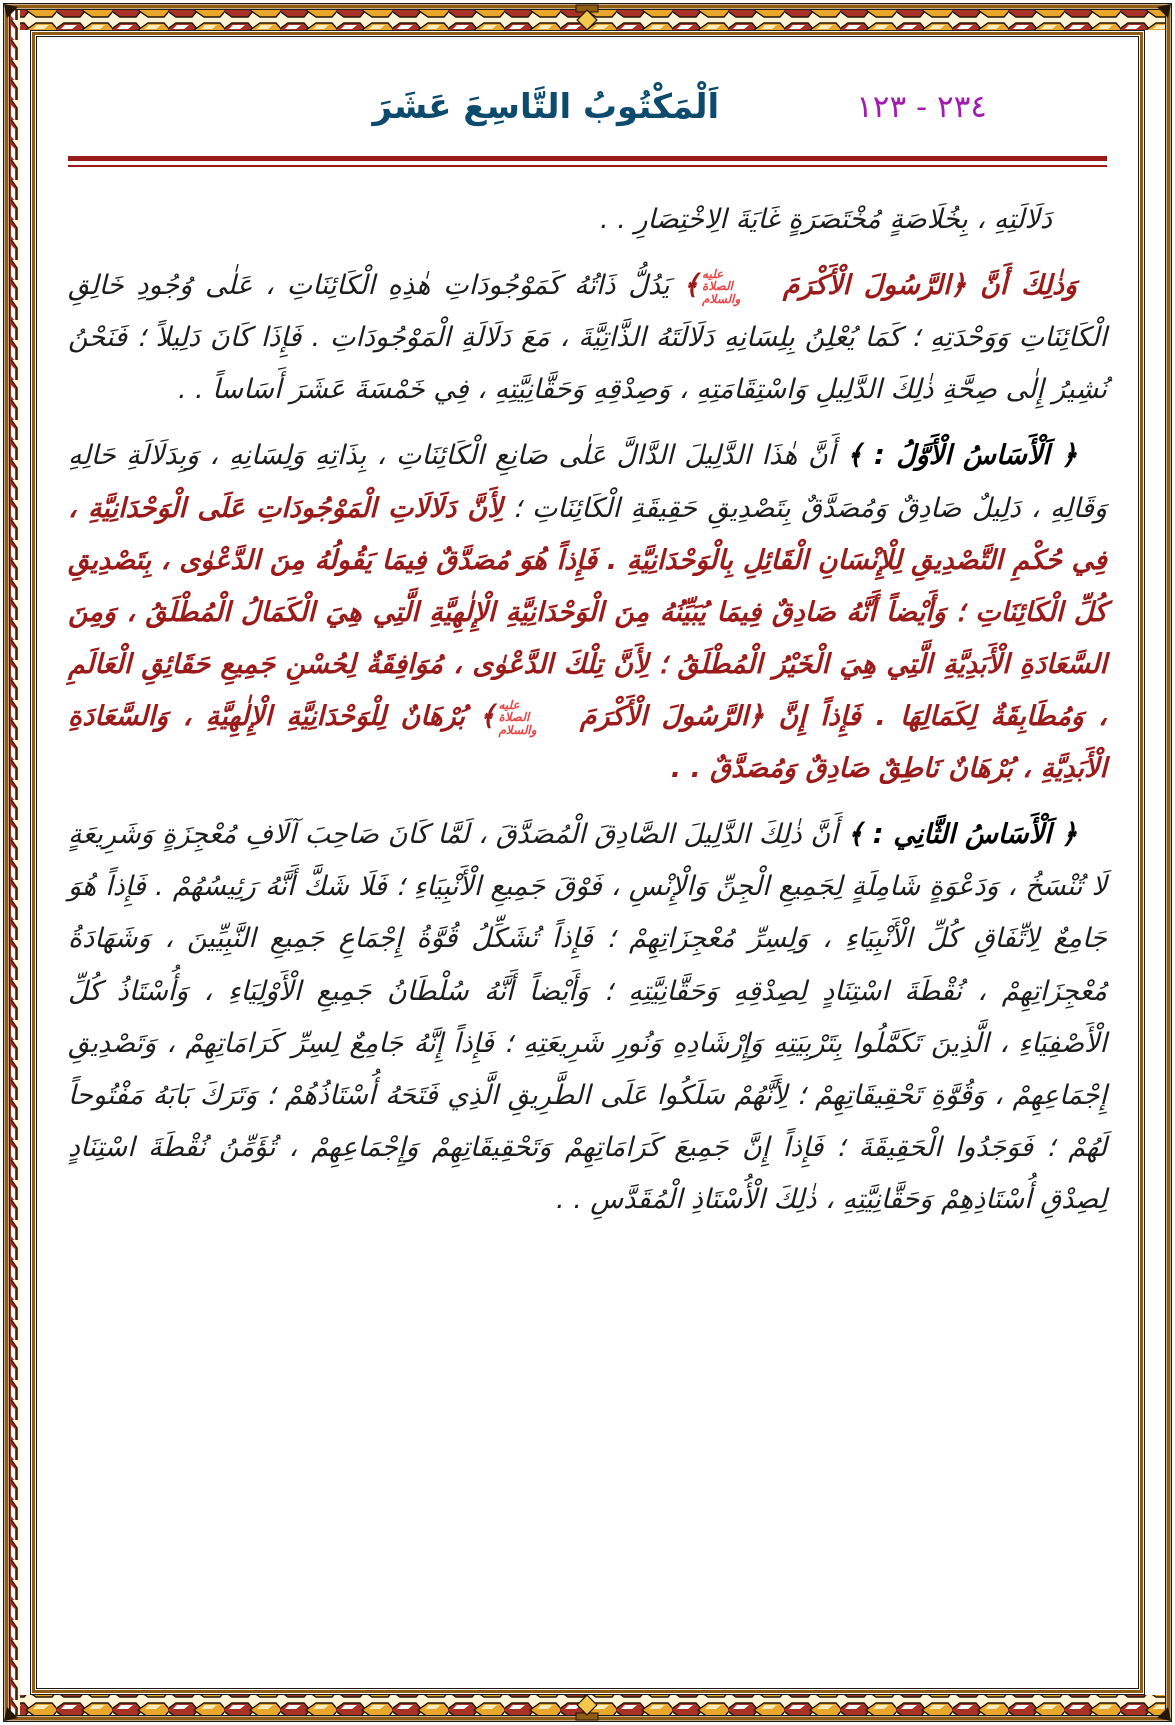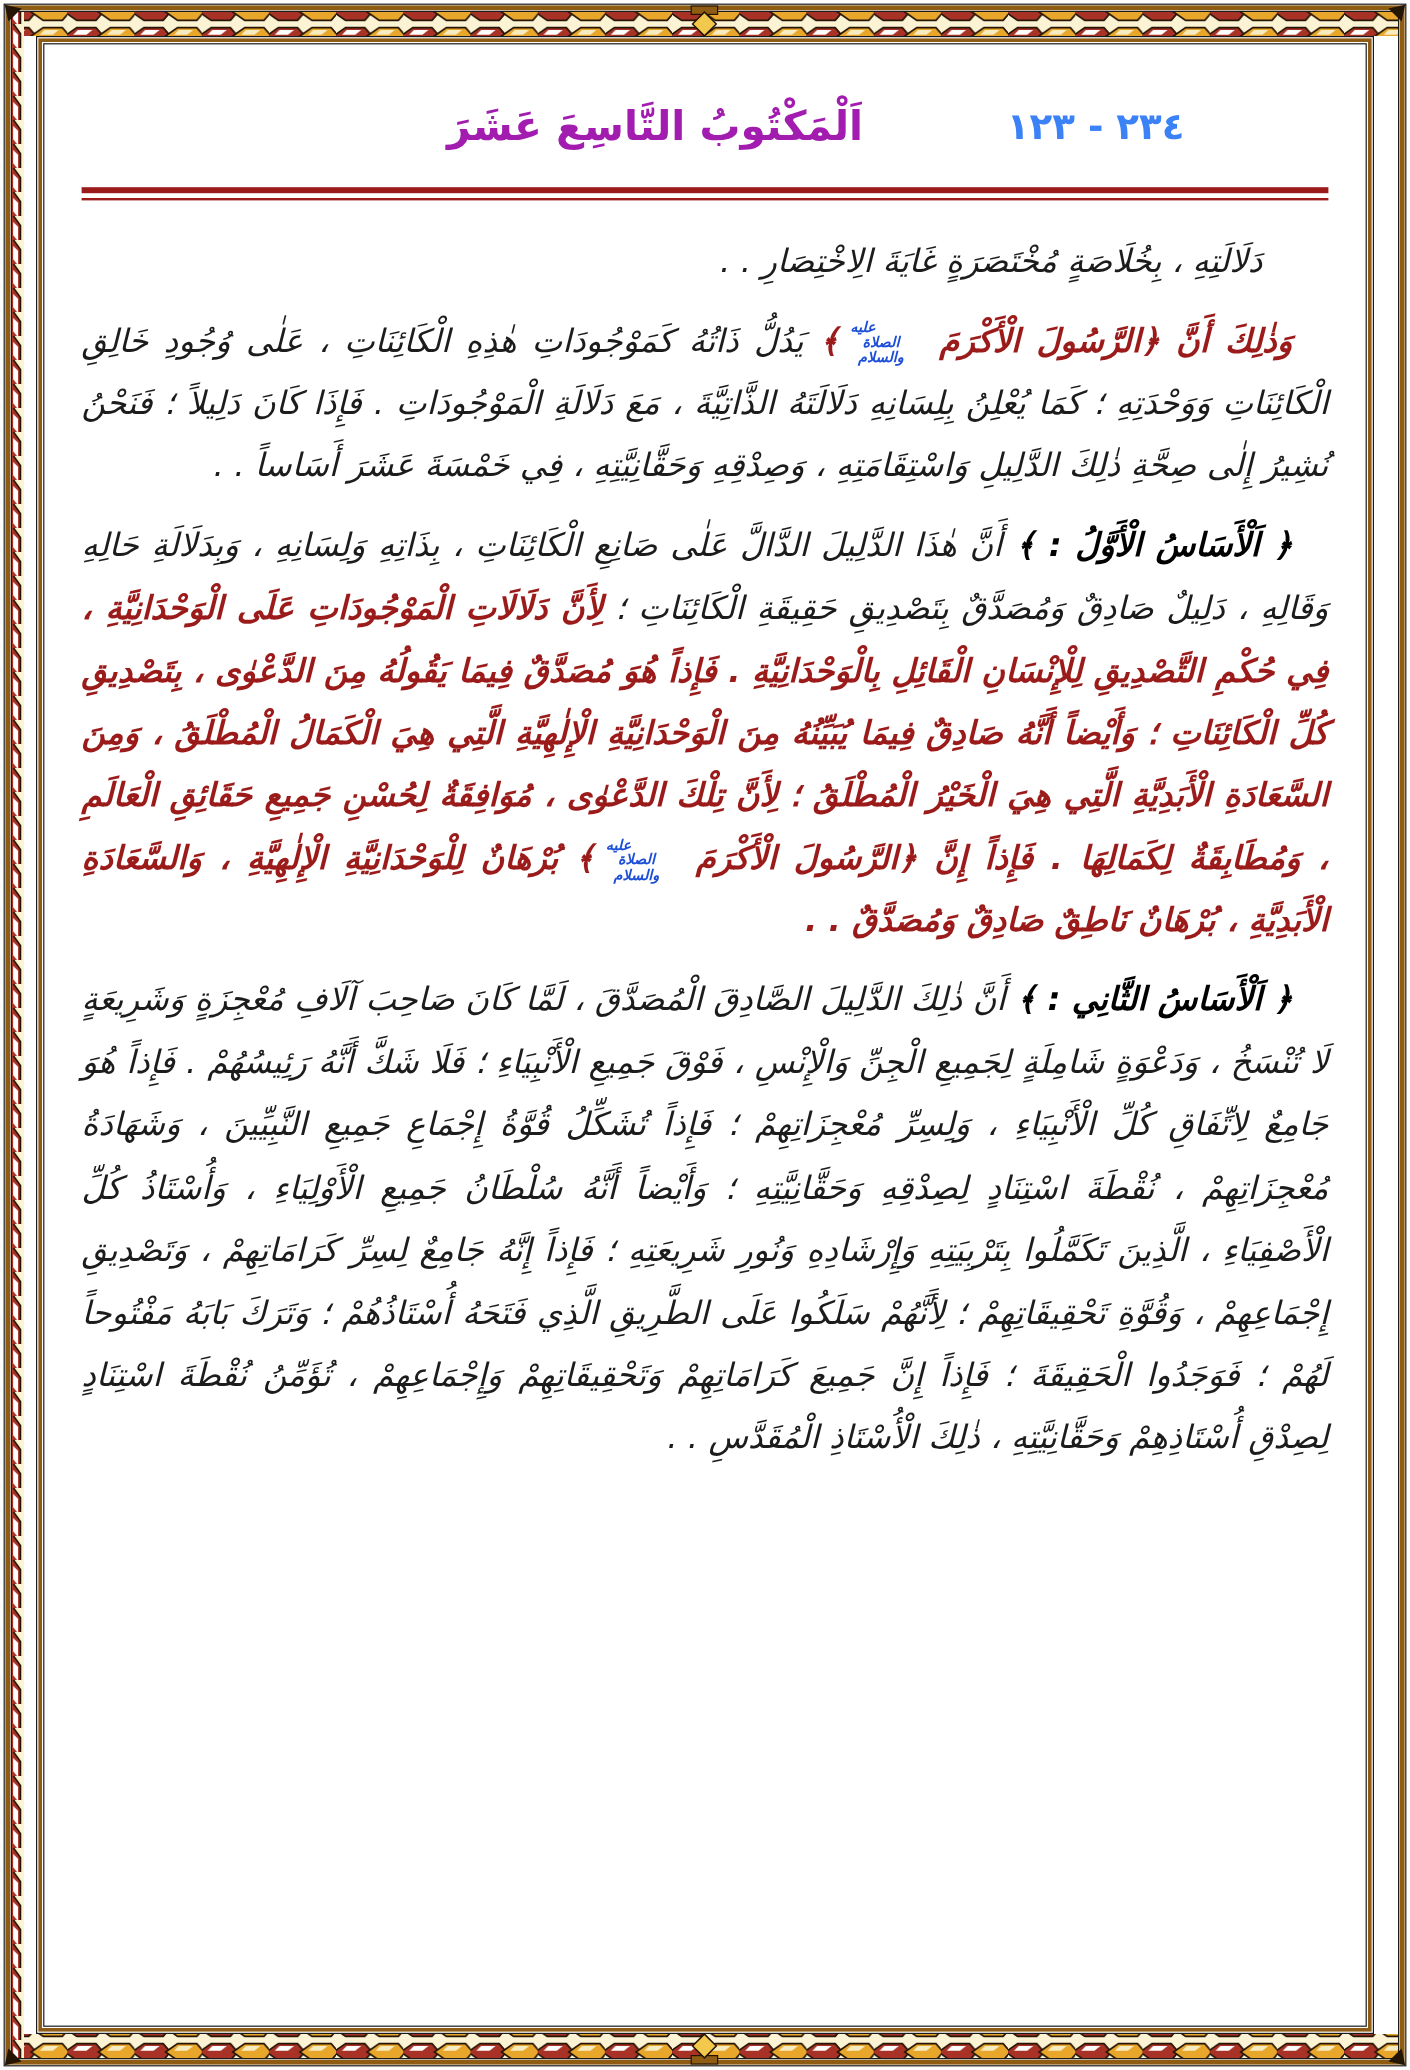--- a/index.html
+++ b/index.html
@@ -22,30 +22,30 @@
     position:relative;
     height:62px;
   }
   .page-title{
     position:absolute;
     left:50%;
     transform:translateX(-62%);
     top:0;
     font-size:34px;
     font-weight:bold;
-    color:#a21caf;
+    color:#0c4a6e;
     white-space:nowrap;
   }
   .page-numbers{
     position:absolute;
     right:120px;
     top:2px;
     font-size:31px;
-    font-weight:bold;
-    color:#3b82f6;
+    font-weight:normal;
+    color:#a21caf;
     letter-spacing:2px;
     white-space:nowrap;
   }
   .double-rule{
     height:4px;
     border-top:5px solid #9b1b1b;
     border-bottom:2px solid #9b1b1b;
     margin:8px 0 26px 0;
   }
   .body-text{
@@ -60,23 +60,23 @@
     margin:0 0 14px 0;
   }
   .seg-black{color:#1c1c1c;}
   .seg-red{color:#9b1b1b;font-weight:bold;}
   .seg-ornate{color:#000000;font-weight:bold;}
   .seal{
     display:inline-block;
     font-size:12px;
     line-height:1.05;
     max-width:64px;
-    color:#1d4ed8;
+    color:#ef4444;
     font-weight:bold;
-    text-align:center;
+    text-align:left;
     vertical-align:middle;
     margin:0 3px;
   }
 </style>
 </head>
 <body>
 
 <div class="page">
 
   <svg class="frame-svg" width="1175" height="1725" viewBox="0 0 1175 1725" xmlns="http://www.w3.org/2000/svg">

